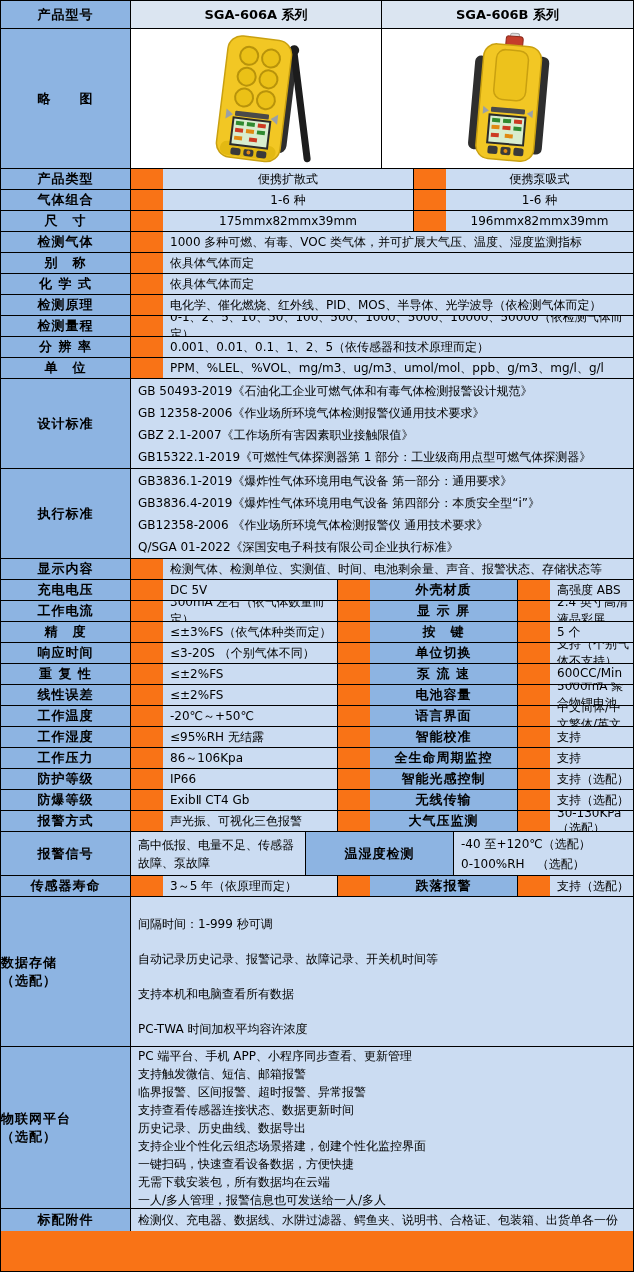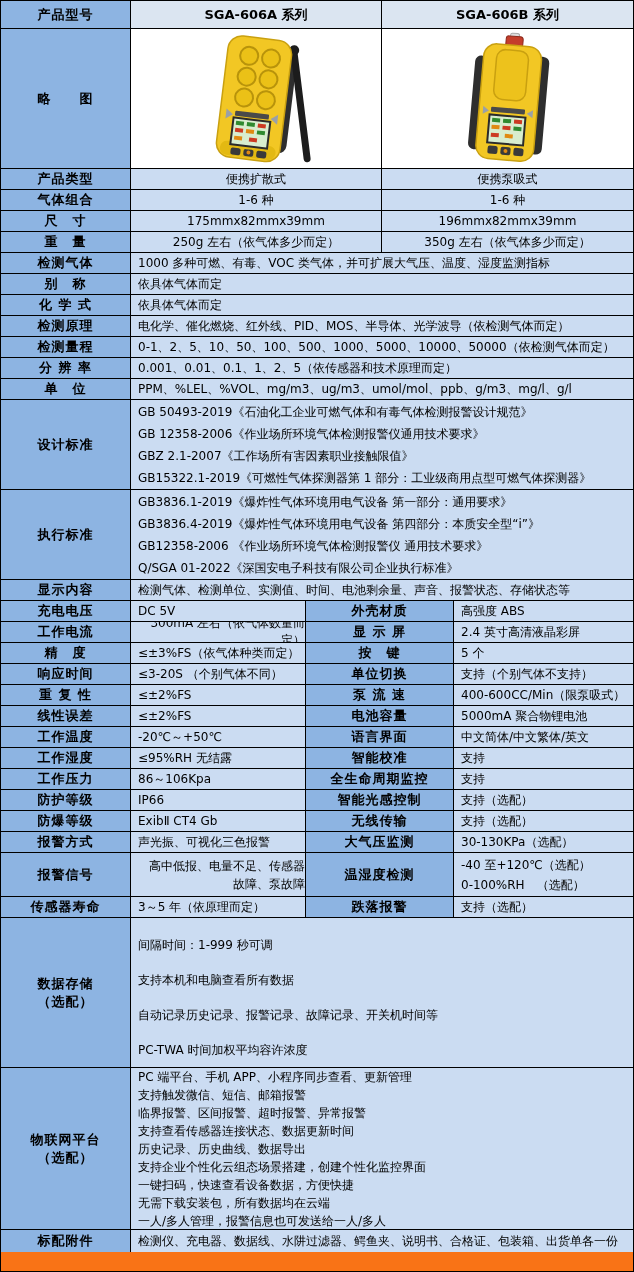--- a/index.html
+++ b/index.html
@@ -14,38 +14,38 @@
   .cell{
     box-sizing:border-box;border-right:1px solid #000;
     display:flex;align-items:center;justify-content:center;
     overflow:hidden;
   }
   .cell:last-child{border-right:none;}
   .label{background:#8db4e2;font-weight:bold;font-size:13px;letter-spacing:1px;}
   .value{background:#cbdcf2;font-size:12px;}
   .hdr{background:#dbe5f1;font-weight:bold;font-size:13px;}
   .imgcell{background:#ffffff;}
-  .left{justify-content:flex-start;padding-left:7px;text-align:right;}
+  .left{justify-content:flex-start;padding-left:7px;text-align:left;}
   .w130{width:130px;}
   .w251{width:251px;}
   .w253{flex:1;}
   .wfull{flex:1;}
   .w175{width:175px;}
   .w148{width:148px;}
   .w181{flex:1;}
   .h28{height:28px;}
   .h140{height:140px;}
-  .h21{height:21px;}
+  .h21{height:21px;gap:32px;}
   .h44{height:44px;}
   .h90{height:90px;}
   .h150{height:150px;}
   .h162{height:162px;}
   .h22{height:22px;}
   .col{flex-direction:column;align-items:flex-start;justify-content:center;}
-  .col.center{align-items:center;}
+  .col.center{align-items:flex-start;}
   .lines4 div{line-height:22px;height:22px;white-space:nowrap;}
   .lines6 div{line-height:25px;height:25px;white-space:nowrap;margin-top:10px;}
   .lines9 div{line-height:18px;height:18px;white-space:nowrap;}
   .wrap{flex-wrap:wrap;line-height:18px;align-content:center;}
   .twolines div{line-height:20px;height:20px;white-space:nowrap;}
 </style>
 </head>
 <body>
 
 <div class="spec-table">
@@ -129,25 +129,20 @@
   <div class="row h21">
     <div class="cell label w130">气体组合</div>
     <div class="cell value w251">1-6 种</div>
     <div class="cell value w253">1-6 种</div>
   </div>
   <div class="row h21">
     <div class="cell label w130">尺　寸</div>
     <div class="cell value w251">175mmx82mmx39mm</div>
     <div class="cell value w253">196mmx82mmx39mm</div>
   </div>
-  <div class="row h21">
-    <div class="cell label w130">重　量</div>
-    <div class="cell value w251">250g 左右（依气体多少而定）</div>
-    <div class="cell value w253">350g 左右（依气体多少而定）</div>
-  </div>
 
   <div class="row h21">
     <div class="cell label w130">检测气体</div>
     <div class="cell value wfull left">1000 多种可燃、有毒、VOC 类气体，并可扩展大气压、温度、湿度监测指标</div>
   </div>
   <div class="row h21">
     <div class="cell label w130">别　称</div>
     <div class="cell value wfull left">依具体气体而定</div>
   </div>
   <div class="row h21">
@@ -287,22 +282,22 @@
   </div>
 
   <div class="row h150">
     <div class="cell label w130 col center">
       <div>数据存储</div>
       <div>（选配）</div>
     </div>
     <div class="cell value wfull left col lines6">
       <div>存储数量：100,000 条</div>
       <div>间隔时间：1-999 秒可调</div>
+      <div>自动记录历史记录、报警记录、故障记录、开关机时间等</div>
       <div>支持本机和电脑查看所有数据</div>
-      <div>自动记录历史记录、报警记录、故障记录、开关机时间等</div>
       <div>PC-TWA 时间加权平均容许浓度</div>
       <div>PC-STEL 短时间接触容许浓度</div>
     </div>
   </div>
 
   <div class="row h162">
     <div class="cell label w130 col center">
       <div>物联网平台</div>
       <div>（选配）</div>
     </div>

